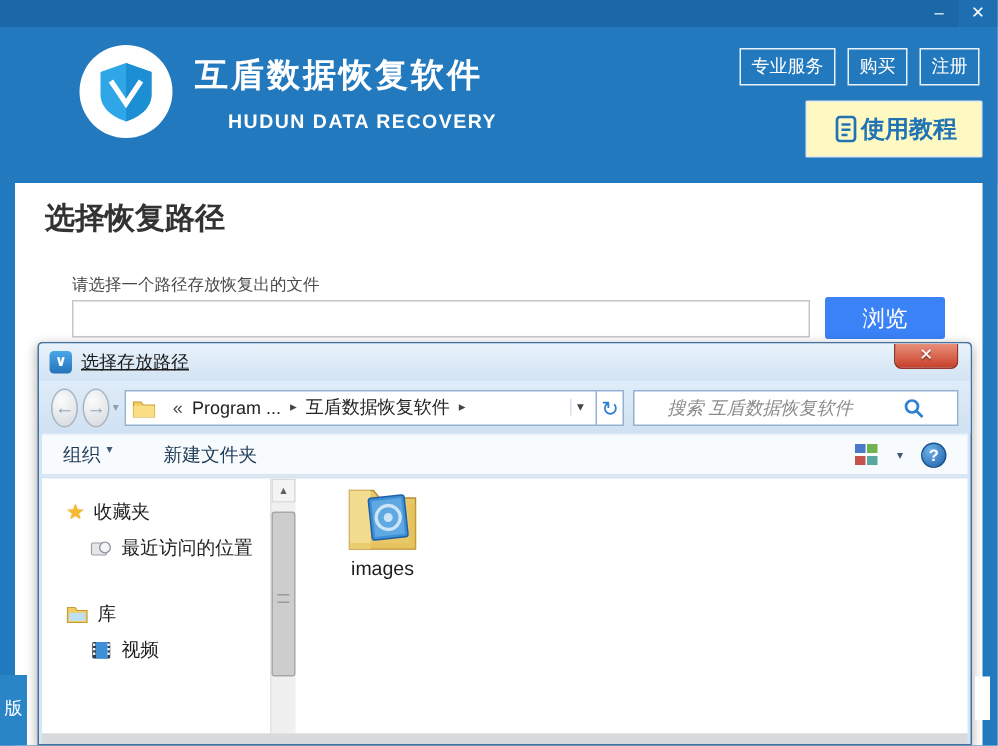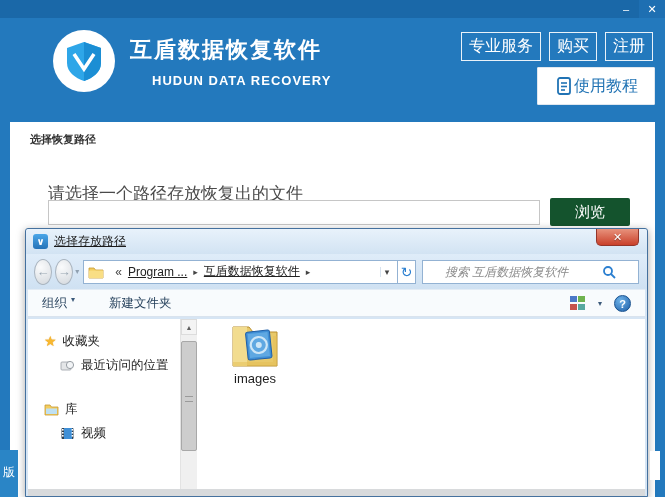--- a/index.html
+++ b/index.html
@@ -18,35 +18,35 @@
 
   .header { position:absolute; left:0; top:18px; right:0; height:104px; background:#2379bd; }
 
   .logo { position:absolute; left:53px; top:12px; width:62px; height:62px;
           background:#fff; border-radius:50%; display:flex; align-items:center; justify-content:center; }
   .brand { position:absolute; left:130px; top:17px; color:#fff; }
   .brand .cn { font-size:22px; font-weight:bold; letter-spacing:2px; }
   .brand .en { font-size:13px; font-weight:bold; letter-spacing:1px; margin-top:8px;margin-left:22px; }
 
   .navlinks { position:absolute; right:12px; top:14px; display:flex; gap:8px; }
-  .navlink { color:#fff; font-size:16px; padding:3px 7px; border:1px solid rgba(255,255,255,.9); cursor:pointer; }
+  .navlink { color:#fff; font-size:12px; padding:3px 7px; border:1px solid rgba(255,255,255,.9); cursor:pointer; }
 
   .bigbtns { position:absolute; right:10px; top:49px; display:flex; gap:7px; }
-  .bigbtn { height:38px; padding:0 16px; background:#ffffff; border:1px solid #dfe7ef;
+  .bigbtn { height:38px; padding:0 16px; background:#fef9c3; border:1px solid #dfe7ef;
             display:flex; align-items:center; gap:0; color:#2173b4; font-size:16px;
-            font-weight:normal; cursor:pointer; border-radius:1px; }
+            font-weight:bold; cursor:pointer; border-radius:1px; }
 
   
   .content { position:absolute; left:10px; top:122px; right:10px; bottom:0; background:#fff; }
-  .section-title { position:absolute; left:20px; top:10px; font-size:11px; font-weight:bold; color:#333; }
-  .path-label { position:absolute; left:38px; top:60px; font-size:17px; color:#4a4a4a; }
+  .section-title { position:absolute; left:20px; top:10px; font-size:20px; font-weight:bold; color:#333; }
+  .path-label { position:absolute; left:38px; top:60px; font-size:11px; color:#4a4a4a; }
   .path-input { position:absolute; left:38px; top:78px; width:492px; height:25px;
                 border:1px solid #c6c6c6; font-size:13px; padding:0 6px; }
   .browse-btn { position:absolute; left:540px; top:76px; width:80px; height:28px;
-                background:#14532d; color:#fff; font-size:15px; border:none;
+                background:#3b82f6; color:#fff; font-size:15px; border:none;
                 border-radius:2px; cursor:pointer; }
 
   
   .side-tab { position:absolute; left:0; top:450px; width:18px; height:47px; background:#2a85c6;
               color:#fff; font-size:12px; text-align:center; padding-top:14px; z-index:30; }
   .side-notch { position:absolute; left:650px; top:451px; width:10px; height:29px; background:#fff; z-index:30; }
 
   
   .dialog { position:absolute; left:25px; top:228px; width:623px; height:269px;
             background:#d6e5f4; border:1px solid #45719e; border-radius:3px 3px 0 0;
@@ -66,21 +66,21 @@
   .dlg-nav { position:relative; height:35px; background:linear-gradient(#dfecf9,#cfe1f2);
              display:flex; align-items:center; padding:0 8px; }
   .nav-circle { width:26px; height:26px; border-radius:50%; border:1px solid #a9b4bf;
                 background:radial-gradient(circle at 35% 30%, #fafbfc, #d3d8dd);
                 color:#9aa7b3; font-size:13px; text-align:center; line-height:24px; cursor:pointer; }
   .nav-circle.fwd { margin-left:3px; }
   .nav-drop { color:#8fa0b0; font-size:8px; margin:0 4px 0 2px; cursor:pointer; }
   .addressbar { flex:0 0 315px; height:24px; background:#fff; border:1px solid #93b2d3;
                 display:flex; align-items:center; padding:0 4px; font-size:12px; color:#222; }
   .crumb-sep { color:#444; font-size:9px; margin:0 6px; cursor:pointer; }
-  .crumb { cursor:pointer; white-space:nowrap;text-decoration:underline; }
+  .crumb { cursor:pointer; white-space:nowrap; }
   .addr-caret { margin-left:auto; color:#444; font-size:9px; padding:0 4px; border-left:1px solid #d7e2ee; cursor:pointer; }
   .refresh-btn { width:26px; height:24px; background:#fff; border:1px solid #93b2d3; border-left:none;
                  color:#2b7fd0; font-size:14px; text-align:center; line-height:22px; cursor:pointer; }
   .searchbox { margin-left:6px; flex:0 0 184px; height:24px; background:#fff; border:1px solid #93b2d3;
                display:flex; align-items:center; padding:0 22px; }
   .searchbox input { flex:1; border:none; outline:none; font-size:12px; font-style:italic; color:#333;
                      font-family:"Liberation Sans",sans-serif; min-width:0; }
   .searchbox input::placeholder { color:#8b8b8b; font-style:italic; }
 
   .dlg-toolbar { position:relative; height:28px; background:#f8fbfd; border-top:1px solid #e3ecf5;

